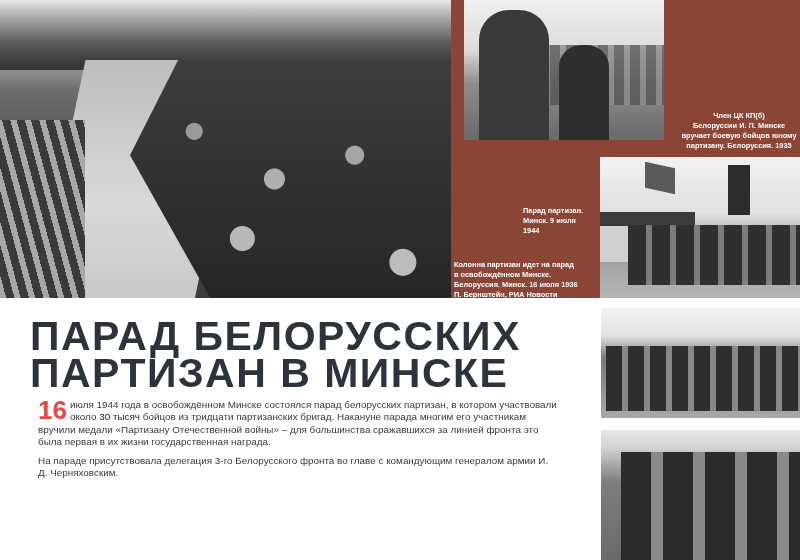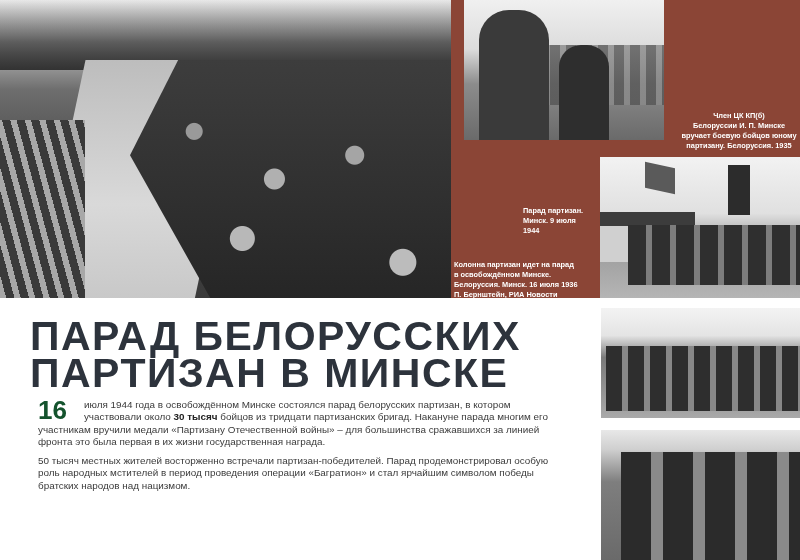--- a/index.html
+++ b/index.html
@@ -64,22 +64,22 @@
 
   #page-title { position: absolute; left: 30px; top: 318px; width: 560px;
     font-family: "Liberation Sans", sans-serif; font-weight: 900; font-size: 41px; line-height: 37px;
     letter-spacing: 1.5px; color: #2d333c; }
   #page-title span { display: block; font-weight: bold; }
 
   #article { position: absolute; left: 38px; top: 399px; width: 520px;
     font-family: "Liberation Sans", sans-serif; font-size: 9.9px; line-height: 12.3px; color: #3a3a3a; }
   #article p { margin-bottom: 7px; }
   .dropcap { font-family: "Liberation Sans", sans-serif; font-weight: 900; font-size: 26px; line-height: 20px;
-    color: #14532d; float: left; margin-right: 17px; margin-top: 1px; }
-  .bold { font-weight: bold; color: #222; }
+    color: #ef4444; float: left; margin-right: 3px; margin-top: 1px; }
+  .bold { font-weight: normal; color: #222; }
 </style>
 </head>
 <body>
 
 <div class="photo" id="photo-main" title="Колонна партизан идет на парад в освобождённом Минске">
   <div class="trees"></div>
   <div class="road"></div>
   <div class="fence"></div>
   <div class="crowd"></div>
 </div>
@@ -129,14 +129,14 @@
 
 <h1 id="page-title">
   <span>ПАРАД БЕЛОРУССКИХ</span>
   <span>ПАРТИЗАН В МИНСКЕ</span>
 </h1>
 
 <div id="article">
   <p>
     <span class="dropcap">16</span><span> июля 1944 года в освобождённом Минске состоялся парад белорусских партизан, в котором участвовали около </span><span class="bold">30 тысяч</span><span> бойцов из тридцати партизанских бригад. Накануне парада многим его участникам вручили медали «Партизану Отечественной войны» – для большинства сражавшихся за линией фронта это была первая в их жизни государственная награда.</span>
   </p>
-  <p>50 тысяч местных жителей восторженно встречали партизан-победителей. Парад продемонстрировал особую роль народных мстителей в период проведения операции «Багратион» и стал ярчайшим символом победы братских народов над нацизмом.</p>
+  <p>На параде присутствовала делегация 3-го Белорусского фронта во главе с командующим генералом армии И. Д. Черняховским.</p>
 </div>
 
 </body></html>

